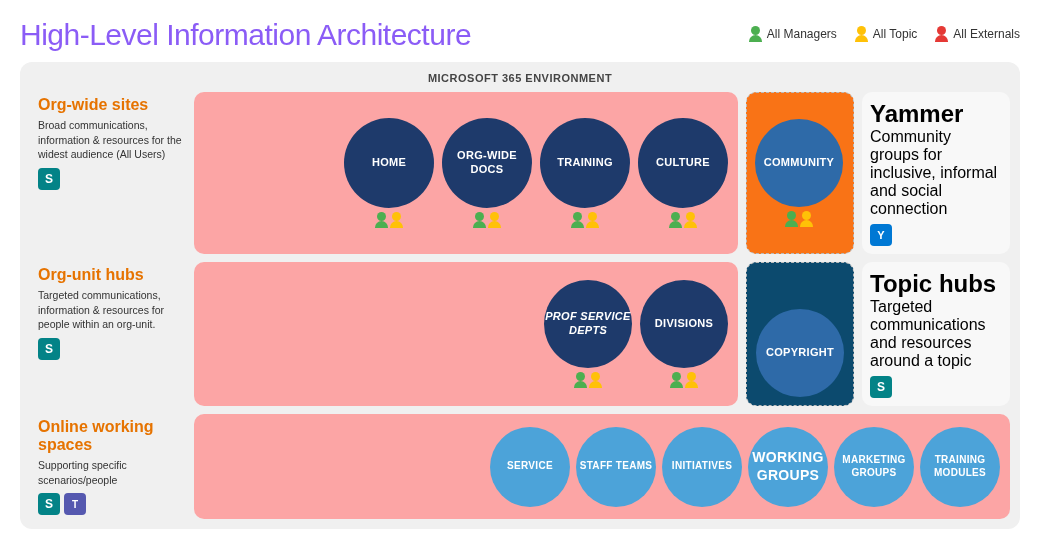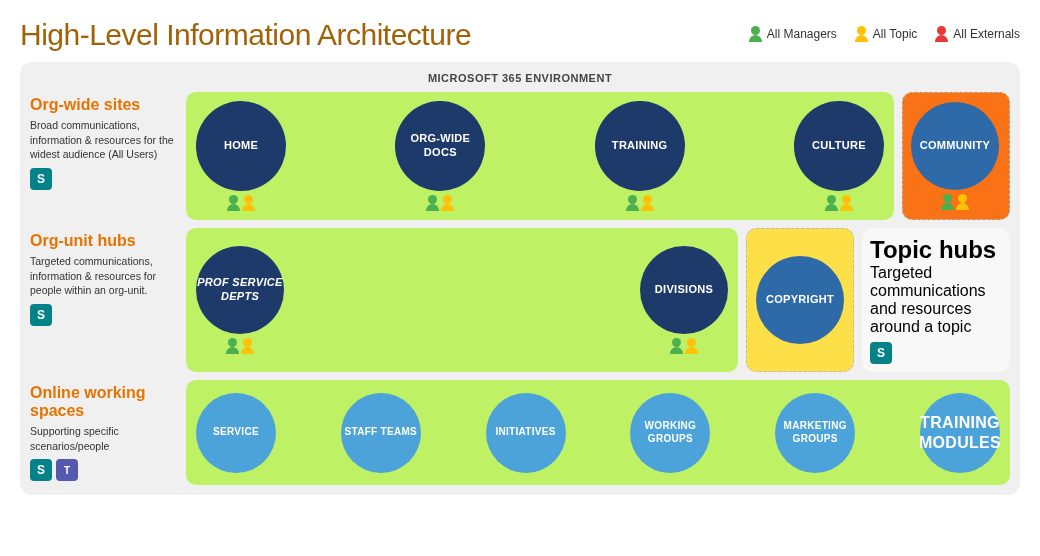--- a/index.html
+++ b/index.html
@@ -15,21 +15,21 @@
     
     .header {
       display: flex;
       align-items: flex-start;
       justify-content: space-between;
       margin-bottom: 10px;
     }
     .page-title {
       font-size: 30px;
       font-weight: 300;
-      color: #a16207;
+      color: #8b5cf6;
       letter-spacing: -0.5px;
     }
     .legend {
       display: flex;
       align-items: center;
       gap: 18px;
       margin-top: 8px;
       font-size: 12px;
       color: #333;
     }
@@ -71,20 +71,21 @@
       color: #444;
       letter-spacing: 0.5px;
       margin-bottom: 8px;
     }
 
     
     .row-layout {
       display: flex;
       gap: 8px;
       margin-bottom: 8px;
+      margin-left: 8px;
     }
 
     
     .left-label {
       width: 148px;
       flex-shrink: 0;
       padding: 4px 0;
     }
     .left-label h2 {
       font-size: 16px;
@@ -99,26 +100,26 @@
     }
     .left-icon-row {
       display: flex;
       gap: 4px;
       margin-top: 6px;
     }
 
     
     .center-box {
       flex: 1;
-      background: #bef264;
+      background: #fca5a5;
       border-radius: 10px;
       padding: 8px 10px;
       display: flex;
       align-items: center;
-      justify-content: space-between;
+      justify-content: flex-end;
       gap: 8px;
       min-height: 130px;
     }
     .right-icon-row {
       margin-top: auto;
       padding-top: 6px;
     }
 
     
     .node-wrap {
@@ -303,20 +304,27 @@
             <div class="person-body" style="background:#4caf50;"></div>
           </div>
           <div class="person-icon">
             <div class="person-head" style="background:#ffc107;"></div>
             <div class="person-body" style="background:#ffc107;"></div>
           </div>
         </div>
       </div>
     </div>
 
+    <div class="right-yammer">
+      <h2>Yammer</h2>
+      <p>Community groups for inclusive, informal and social connection</p>
+      <div class="right-icon-row">
+        <div class="app-icon icon-yammer" style="font-size:11px;">Y</div>
+      </div>
+    </div>
   </div>
 
   <div class="row-layout">
 
     <div class="left-label">
       <h2>Org-unit hubs</h2>
       <p>Targeted communications, information &amp; resources for people within an org-unit.</p>
       <div class="left-icon-row">
         <div class="app-icon icon-sharepoint">S</div>
       </div>
@@ -347,21 +355,21 @@
           </div>
           <div class="person-icon">
             <div class="person-head" style="background:#ffc107;"></div>
             <div class="person-body" style="background:#ffc107;"></div>
           </div>
         </div>
       </div>
 
     </div>
 
-    <div style="display:flex;align-items:center;justify-content:center;background:#fde047;border-radius:10px;border:1.5px dashed #bbb;padding:8px;width:108px;flex-shrink:0;">
+    <div style="display:flex;align-items:flex-end;justify-content:center;background:#0c4a6e;border-radius:10px;border:1.5px dashed #bbb;padding:8px;width:108px;flex-shrink:0;">
       <div class="node-wrap">
         <div class="circle circle-xl mid-blue" style="width:88px;height:88px;font-size:11px;">COPYRIGHT</div>
       </div>
     </div>
 
     <div class="right-topic">
       <h2>Topic hubs</h2>
       <p>Targeted communications and resources around a topic</p>
       <div class="right-icon-row">
         <div class="app-icon icon-sharepoint">S</div>
@@ -388,26 +396,26 @@
 
       <div class="node-wrap">
         <div class="circle light-blue" style="width:80px;height:80px;font-size:10px;">STAFF TEAMS</div>
       </div>
 
       <div class="node-wrap">
         <div class="circle light-blue" style="width:80px;height:80px;font-size:10px;">INITIATIVES</div>
       </div>
 
       <div class="node-wrap">
-        <div class="circle light-blue" style="width:80px;height:80px;font-size:10px;">WORKING GROUPS</div>
+        <div class="circle light-blue" style="width:80px;height:80px;font-size:14px;">WORKING GROUPS</div>
       </div>
 
       <div class="node-wrap">
         <div class="circle light-blue" style="width:80px;height:80px;font-size:10px;">MARKETING GROUPS</div>
       </div>
 
       <div class="node-wrap">
-        <div class="circle light-blue" style="width:80px;height:80px;font-size:16px;">TRAINING MODULES</div>
+        <div class="circle light-blue" style="width:80px;height:80px;font-size:10px;">TRAINING MODULES</div>
       </div>
     </div>
   </div>
 
 </div>
 
 </body></html>

